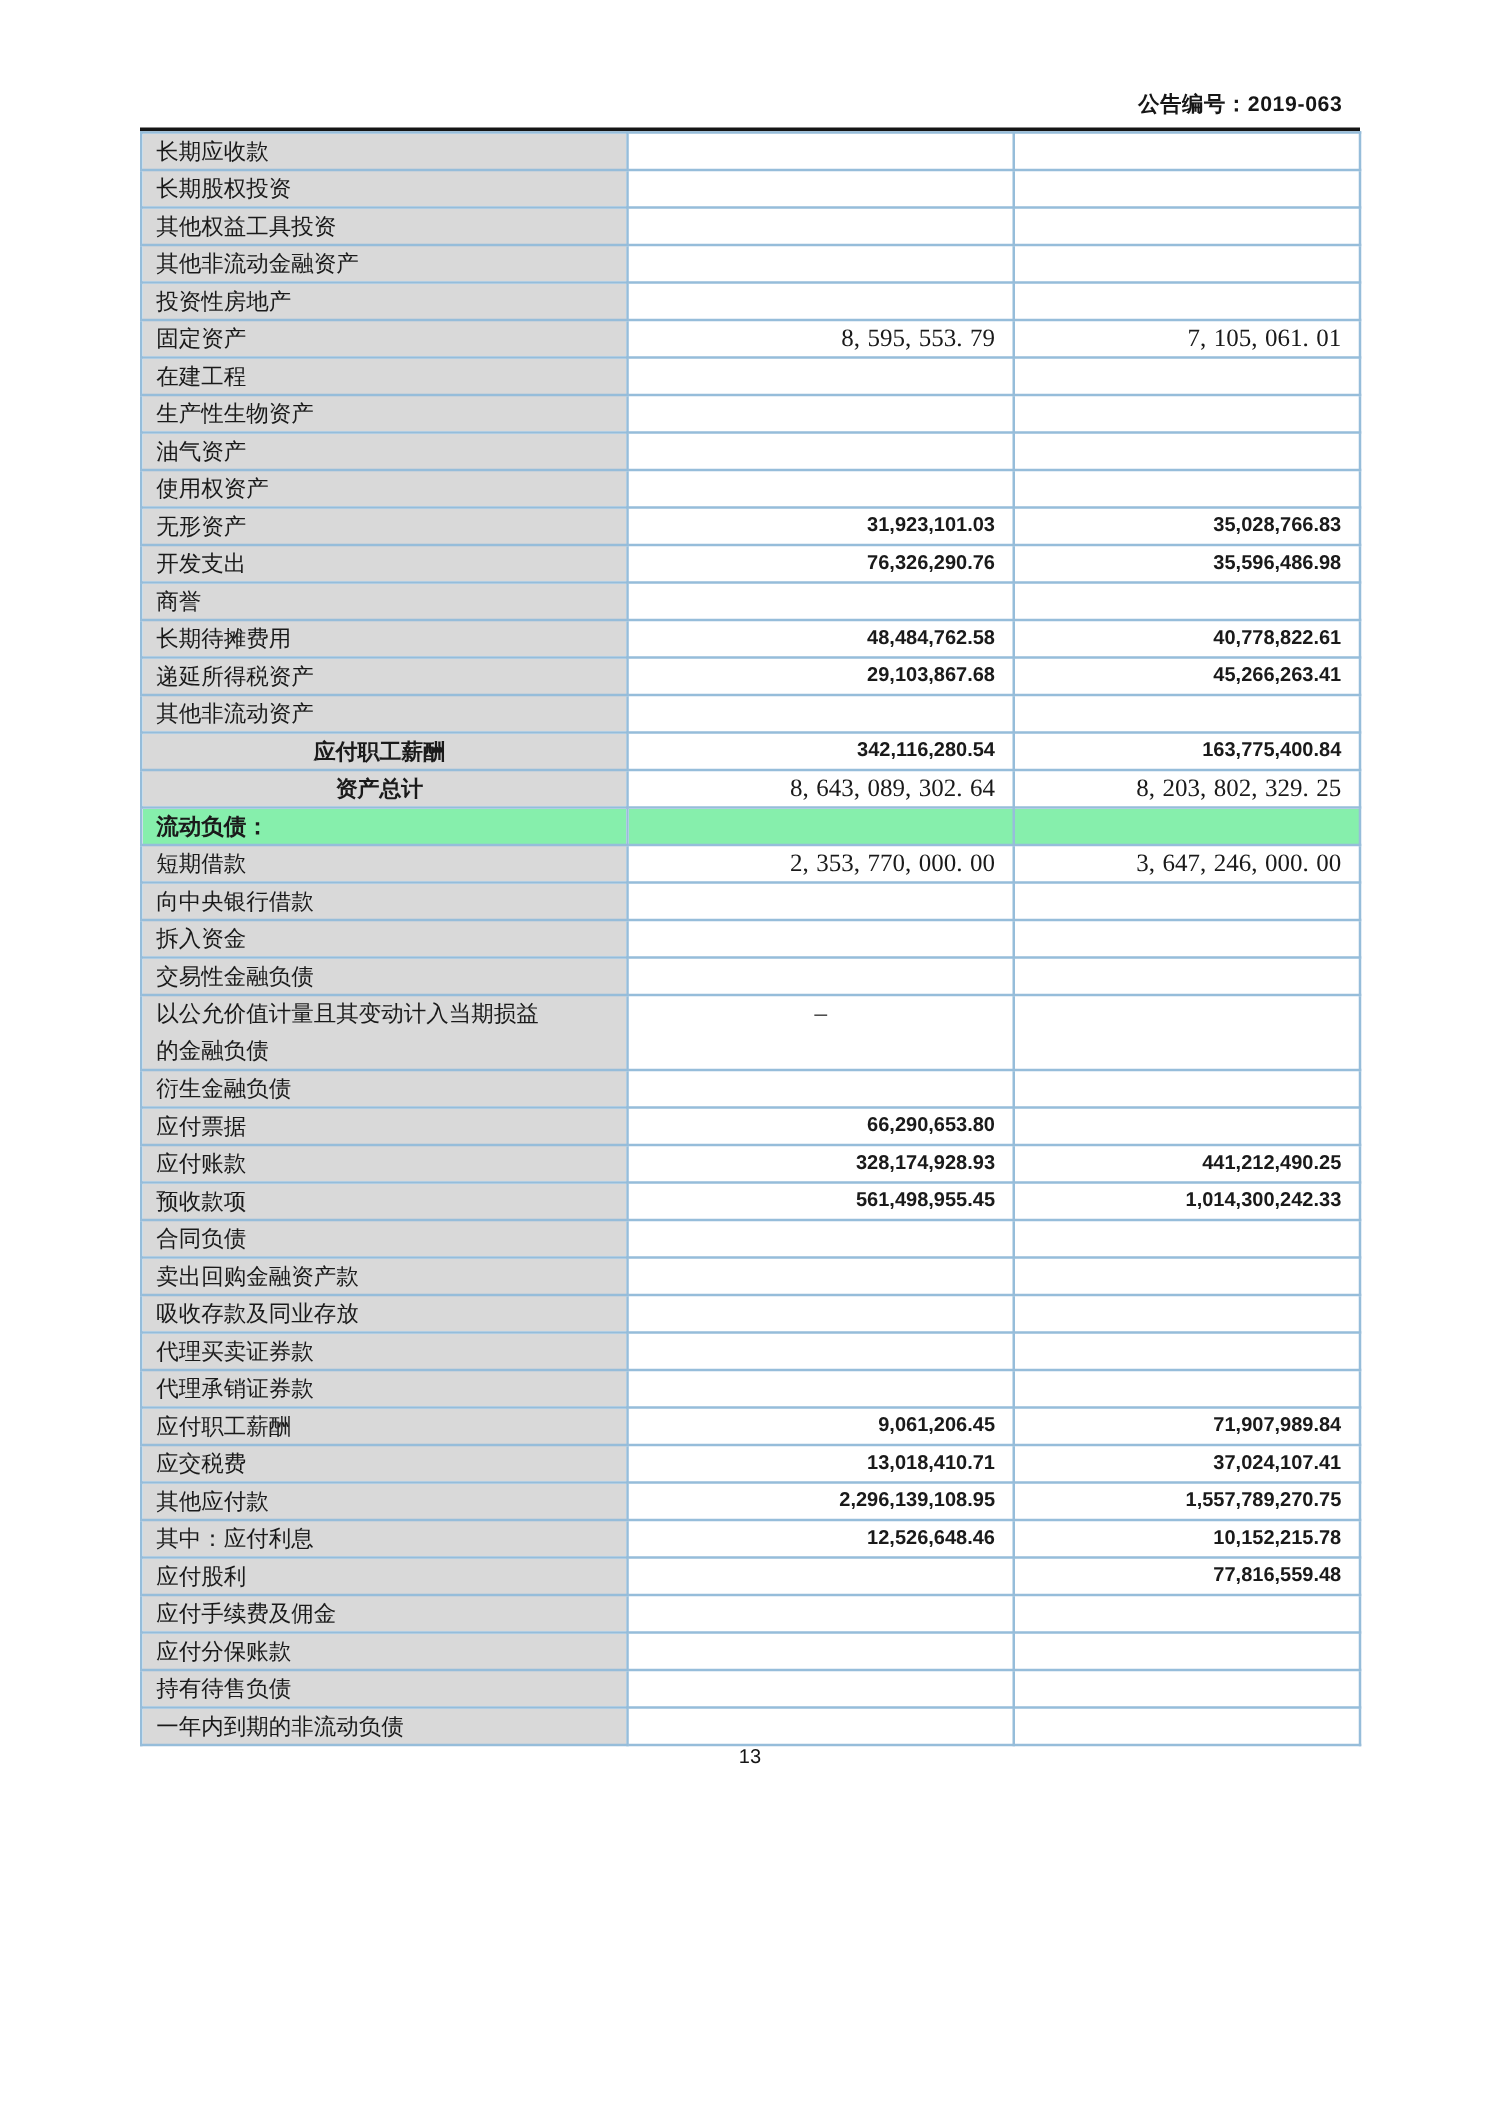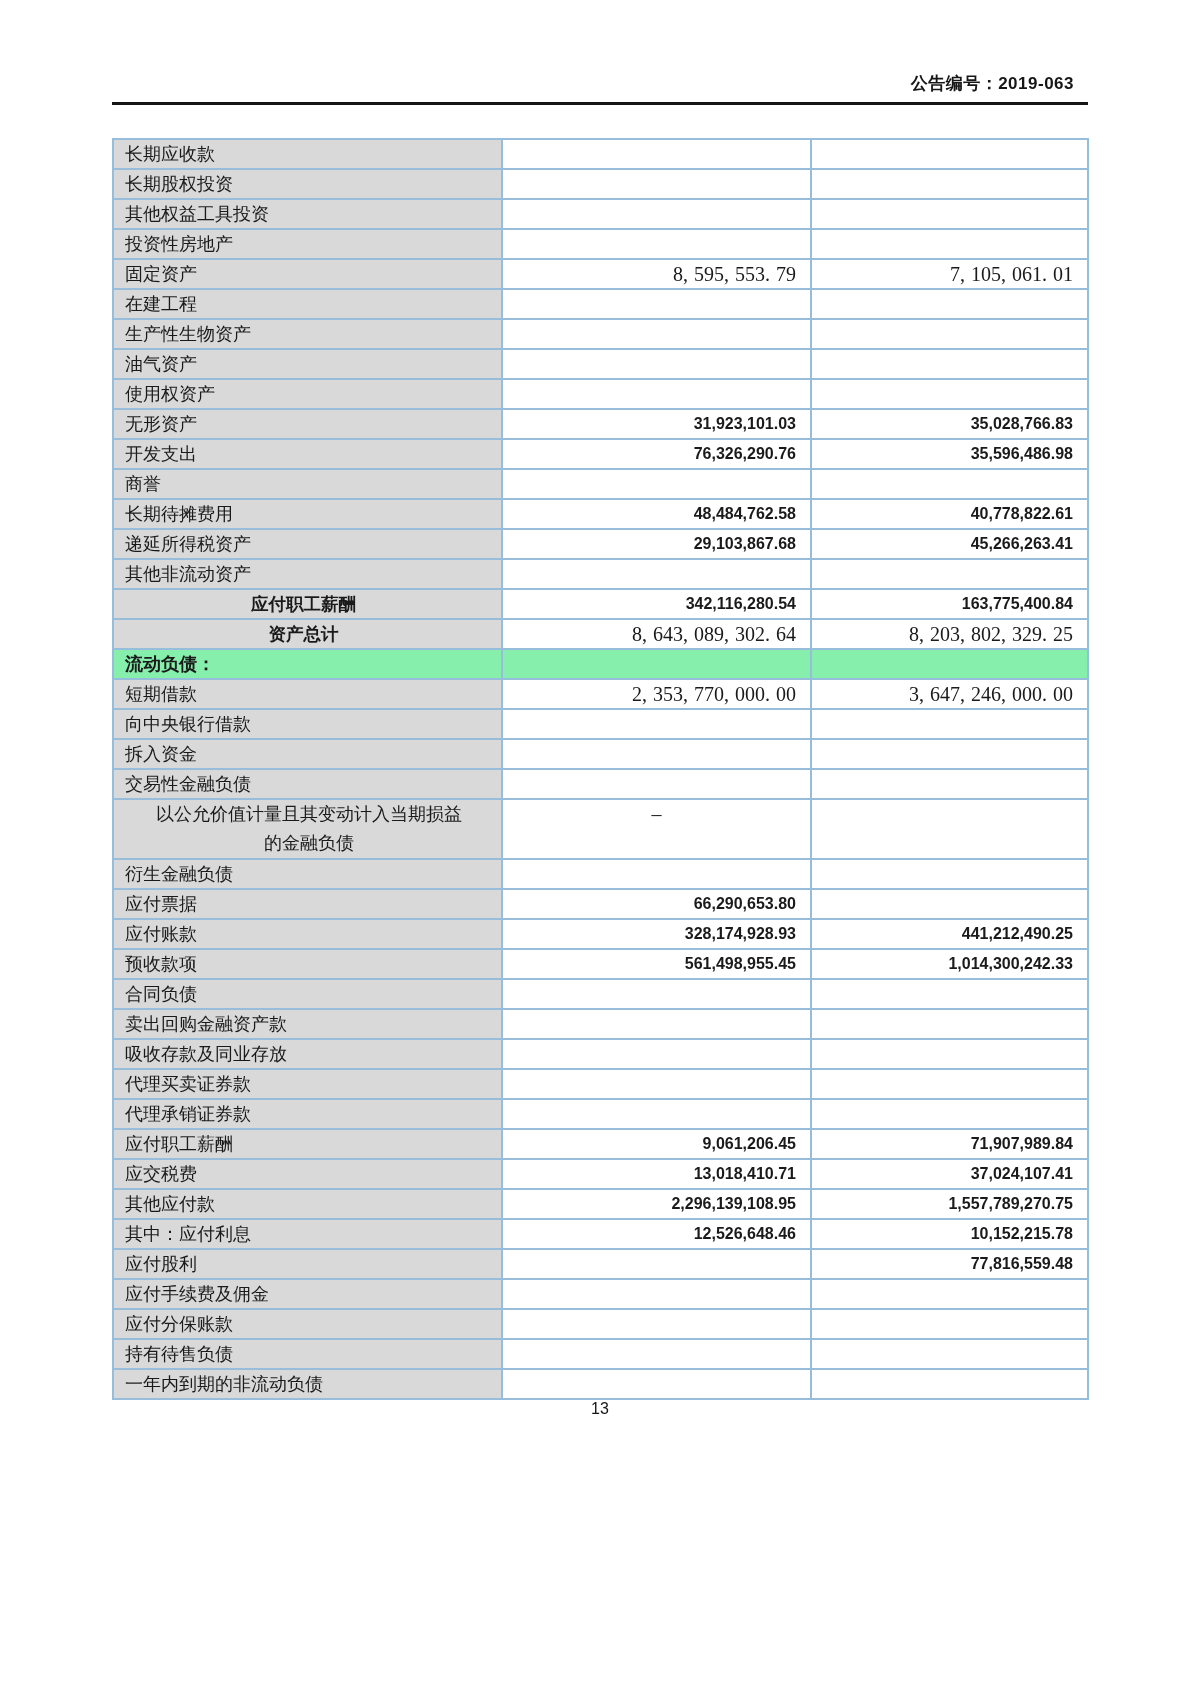--- a/index.html
+++ b/index.html
@@ -28,21 +28,20 @@
   }
   .header-rule {
     margin-top: 7px;
     border-bottom: 3px solid #151515;
     height: 0;
   }
   table.fin-table {
     border-collapse: collapse;
     table-layout: fixed;
     width: 975px;
-    margin-top: 33px;
   }
   td {
     border: 2px solid #96bdda;
     height: 28px;
     vertical-align: middle;
     overflow: hidden;
     white-space: nowrap;
   }
   td.label-cell {
     background: #d9d9d9;
@@ -79,21 +78,20 @@
   tr.row-section td.label-cell {
     font-family: "Liberation Sans", sans-serif;
     font-weight: 700;
     font-size: 18px;
   }
   tr.row-indent td.label-cell {
   }
   tr.row-tall td {
     height: 58px;
     vertical-align: top;
-    text-align: center;
   }
   tr.row-tall td.label-cell {
     line-height: 29px;
     white-space: normal;
   }
   tr.row-tall td.value-cell {
     line-height: 29px;
   }
   td.value-cell.center {
     text-align: center;
@@ -138,20 +136,27 @@
         </tr>
         <tr>
           <td class="label-cell">
             <div>其他权益工具投资</div>
           </td>
           <td class="value-cell num-sans"></td>
           <td class="value-cell num-sans"></td>
         </tr>
         <tr>
           <td class="label-cell">
+            <div>其他非流动金融资产</div>
+          </td>
+          <td class="value-cell num-sans"></td>
+          <td class="value-cell num-sans"></td>
+        </tr>
+        <tr>
+          <td class="label-cell">
             <div>投资性房地产</div>
           </td>
           <td class="value-cell num-sans"></td>
           <td class="value-cell num-sans"></td>
         </tr>
         <tr>
           <td class="label-cell">
             <div>固定资产</div>
           </td>
           <td class="value-cell num-serif">8, 595, 553. 79</td>

